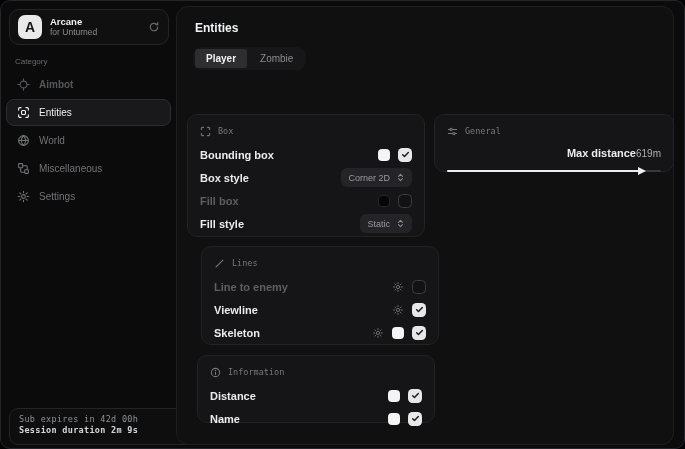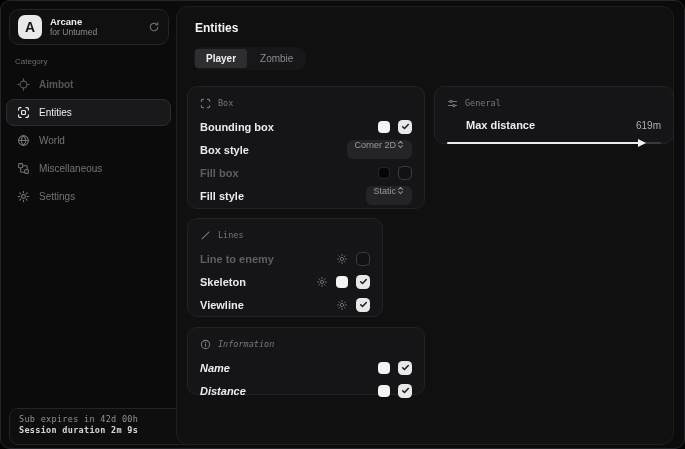--- a/index.html
+++ b/index.html
@@ -24,42 +24,42 @@
   .sub-line1 { font-size:8.5px; color:#8f9193; letter-spacing:.3px; }
   .sub-line2 { font-size:8.5px; color:#d4d6d8; font-weight:700; letter-spacing:.3px; margin-top:1px; }
 
   
   .main-panel { position:absolute; left:175px; top:5px; width:498px; height:439px; background:#101011; border:1px solid #1e1f22; border-radius:12px; }
   .page-title { position:absolute; left:18px; top:14px; font-size:12px; font-weight:700; color:#f2f3f4; }
   .tabs { position:absolute; left:16px; top:40px; display:flex; gap:2px; background:#17171a; border-radius:9px; padding:2px; }
   .tab { font-size:10px; padding:4px 11px; border-radius:3px; color:#8c8c8f; cursor:pointer; }
   .tab.active { background:#2e2e31; color:#f1f1f2; font-weight:600; }
 
-  .card { position:absolute; background:#151517; border:1px solid #222327; border-radius:10px; padding:9px 12px; }
+  .card { position:absolute; background:#151517; border:1px solid #222327; border-radius:10px; padding:9px 12px;margin-top:28px; }
   .card-box { left:10px; top:79px; width:238px; height:123px; }
-  .card-lines { left:10px; top:211px; width:196px; height:99px; }
-  .card-info { left:10px; top:320px; width:238px; height:68px;font-style:italic; }
+  .card-lines { left:24px; top:211px; width:238px; height:99px; }
+  .card-info { left:20px; top:320px; width:238px; height:68px; }
   .card-general { left:257px; top:79px; width:240px; height:58px; }
   .card-header { display:flex; align-items:center; gap:7px; color:#77787b; font-family:"DejaVu Sans Mono",monospace; font-size:8.5px; height:14px; margin-bottom:5px; }
   .card-header .hicon { display:flex; }
   .row { height:23px; display:flex; align-items:center; justify-content:space-between; }
   .row-label { font-size:11px; font-weight:600; color:#ececee; }
   .row-label.dim { color:#5e5f63; }
   .controls { display:flex; align-items:center; gap:8px; }
   .swatch { width:12px; height:12px; border-radius:4px; cursor:pointer; }
   .swatch.darkb { border:1px solid #26272a; }
   .checkbox { width:14px; height:14px; border-radius:4.5px; cursor:pointer; display:flex; align-items:center; justify-content:center; }
   .checkbox.checked { background:#e8e8e9; }
   .checkbox.unchecked { background:#121214; border:1px solid #3c3d41; }
-  .dropdown { height:19px; background:#242428; border-radius:6px; display:flex; padding:0 7px; cursor:pointer; }
+  .dropdown { height:19px; background:#242428; border-radius:6px; display:flex; align-items:center; gap:6px; padding:0 7px; cursor:pointer; }
   .dropdown .dd-value { font-size:9px; color:#9b9c9f; }
   .gear-btn { color:#6e6f73; display:flex; cursor:pointer; }
 
   
-  .gen-row { height:20px; display:flex; align-items:center; justify-content:space-between; margin-top:2px;padding-left:19px; }
+  .gen-row { height:20px; display:flex; align-items:center; justify-content:flex-end; margin-top:2px;padding-left:19px; }
   .gen-value { font-size:10px; color:#aeafb2; }
   .slider { position:relative; height:8px; margin-top:4px; cursor:pointer; }
   .slider-track { position:absolute; left:0; right:0; top:3px; height:2px; background:#39393d; border-radius:2px; }
   .slider-fill { position:absolute; left:0; top:3px; height:2px; background:#ededee; border-radius:2px; }
   .slider-thumb { position:absolute; top:0; width:0; height:0; border-top:4px solid transparent; border-bottom:4px solid transparent; border-left:8px solid #f2f2f3; margin-left:-2px; }
   svg { display:block; }
 </style>
 </head>
 <body>
 
@@ -212,45 +212,45 @@
           <span class="gear-btn">
             <svg width="12" height="12" viewBox="0 0 16 16" fill="none" stroke="currentColor" stroke-width="1.3" stroke-linecap="round">
                 <circle cx="8" cy="8" r="2.2"></circle>
                 <path d="M8 2v1.6M8 12.4V14M2 8h1.6M12.4 8H14M3.8 3.8l1.1 1.1M11.1 11.1l1.1 1.1M12.2 3.8l-1.1 1.1M4.9 11.1l-1.1 1.1"></path>
               </svg>
           </span>
           <span class="checkbox unchecked"></span>
         </span>
       </div>
       <div class="row">
-        <span class="row-label">Skeleton</span>
+        <span class="row-label">Viewline</span>
         <span class="controls">
           <span class="gear-btn">
             <svg width="12" height="12" viewBox="0 0 16 16" fill="none" stroke="currentColor" stroke-width="1.3" stroke-linecap="round">
                 <circle cx="8" cy="8" r="2.2"></circle>
                 <path d="M8 2v1.6M8 12.4V14M2 8h1.6M12.4 8H14M3.8 3.8l1.1 1.1M11.1 11.1l1.1 1.1M12.2 3.8l-1.1 1.1M4.9 11.1l-1.1 1.1"></path>
               </svg>
           </span>
-          <span class="swatch" style="background: rgb(244, 244, 244);"></span>
-          <span class="checkbox checked">
-            <svg width="9" height="9" viewBox="0 0 16 16" fill="none" stroke="#1a1a1c" stroke-width="2.6" stroke-linecap="round" stroke-linejoin="round">
-                <path d="M3 8.5l3.2 3.2L13 4.5"></path>
-              </svg>
-          </span>
-        </span>
-      </div>
-      <div class="row">
-        <span class="row-label">Viewline</span>
+          <span class="checkbox checked">
+            <svg width="9" height="9" viewBox="0 0 16 16" fill="none" stroke="#1a1a1c" stroke-width="2.6" stroke-linecap="round" stroke-linejoin="round">
+                <path d="M3 8.5l3.2 3.2L13 4.5"></path>
+              </svg>
+          </span>
+        </span>
+      </div>
+      <div class="row">
+        <span class="row-label">Skeleton</span>
         <span class="controls">
           <span class="gear-btn">
             <svg width="12" height="12" viewBox="0 0 16 16" fill="none" stroke="currentColor" stroke-width="1.3" stroke-linecap="round">
                 <circle cx="8" cy="8" r="2.2"></circle>
                 <path d="M8 2v1.6M8 12.4V14M2 8h1.6M12.4 8H14M3.8 3.8l1.1 1.1M11.1 11.1l1.1 1.1M12.2 3.8l-1.1 1.1M4.9 11.1l-1.1 1.1"></path>
               </svg>
           </span>
+          <span class="swatch" style="background: rgb(244, 244, 244);"></span>
           <span class="checkbox checked">
             <svg width="9" height="9" viewBox="0 0 16 16" fill="none" stroke="#1a1a1c" stroke-width="2.6" stroke-linecap="round" stroke-linejoin="round">
                 <path d="M3 8.5l3.2 3.2L13 4.5"></path>
               </svg>
           </span>
         </span>
       </div>
     </div>
 
     <div class="card card-info">
@@ -258,32 +258,32 @@
         <span class="hicon">
           <svg width="11" height="11" viewBox="0 0 16 16" fill="none" stroke="currentColor" stroke-width="1.5" stroke-linecap="round">
               <circle cx="8" cy="8" r="6"></circle>
               <path d="M8 7.2V11"></path>
               <circle cx="8" cy="5" r="0.4" fill="currentColor"></circle>
             </svg>
         </span>
         <span>Information</span>
       </div>
       <div class="row">
+        <span class="row-label">Distance</span>
+        <span class="controls">
+          <span class="swatch" style="background: rgb(244, 244, 244);"></span>
+          <span class="checkbox checked">
+            <svg width="9" height="9" viewBox="0 0 16 16" fill="none" stroke="#1a1a1c" stroke-width="2.6" stroke-linecap="round" stroke-linejoin="round">
+                <path d="M3 8.5l3.2 3.2L13 4.5"></path>
+              </svg>
+          </span>
+        </span>
+      </div>
+      <div class="row">
         <span class="row-label">Name</span>
-        <span class="controls">
-          <span class="swatch" style="background: rgb(244, 244, 244);"></span>
-          <span class="checkbox checked">
-            <svg width="9" height="9" viewBox="0 0 16 16" fill="none" stroke="#1a1a1c" stroke-width="2.6" stroke-linecap="round" stroke-linejoin="round">
-                <path d="M3 8.5l3.2 3.2L13 4.5"></path>
-              </svg>
-          </span>
-        </span>
-      </div>
-      <div class="row">
-        <span class="row-label">Distance</span>
         <span class="controls">
           <span class="swatch" style="background: rgb(244, 244, 244);"></span>
           <span class="checkbox checked">
             <svg width="9" height="9" viewBox="0 0 16 16" fill="none" stroke="#1a1a1c" stroke-width="2.6" stroke-linecap="round" stroke-linejoin="round">
                 <path d="M3 8.5l3.2 3.2L13 4.5"></path>
               </svg>
           </span>
         </span>
       </div>
     </div>

